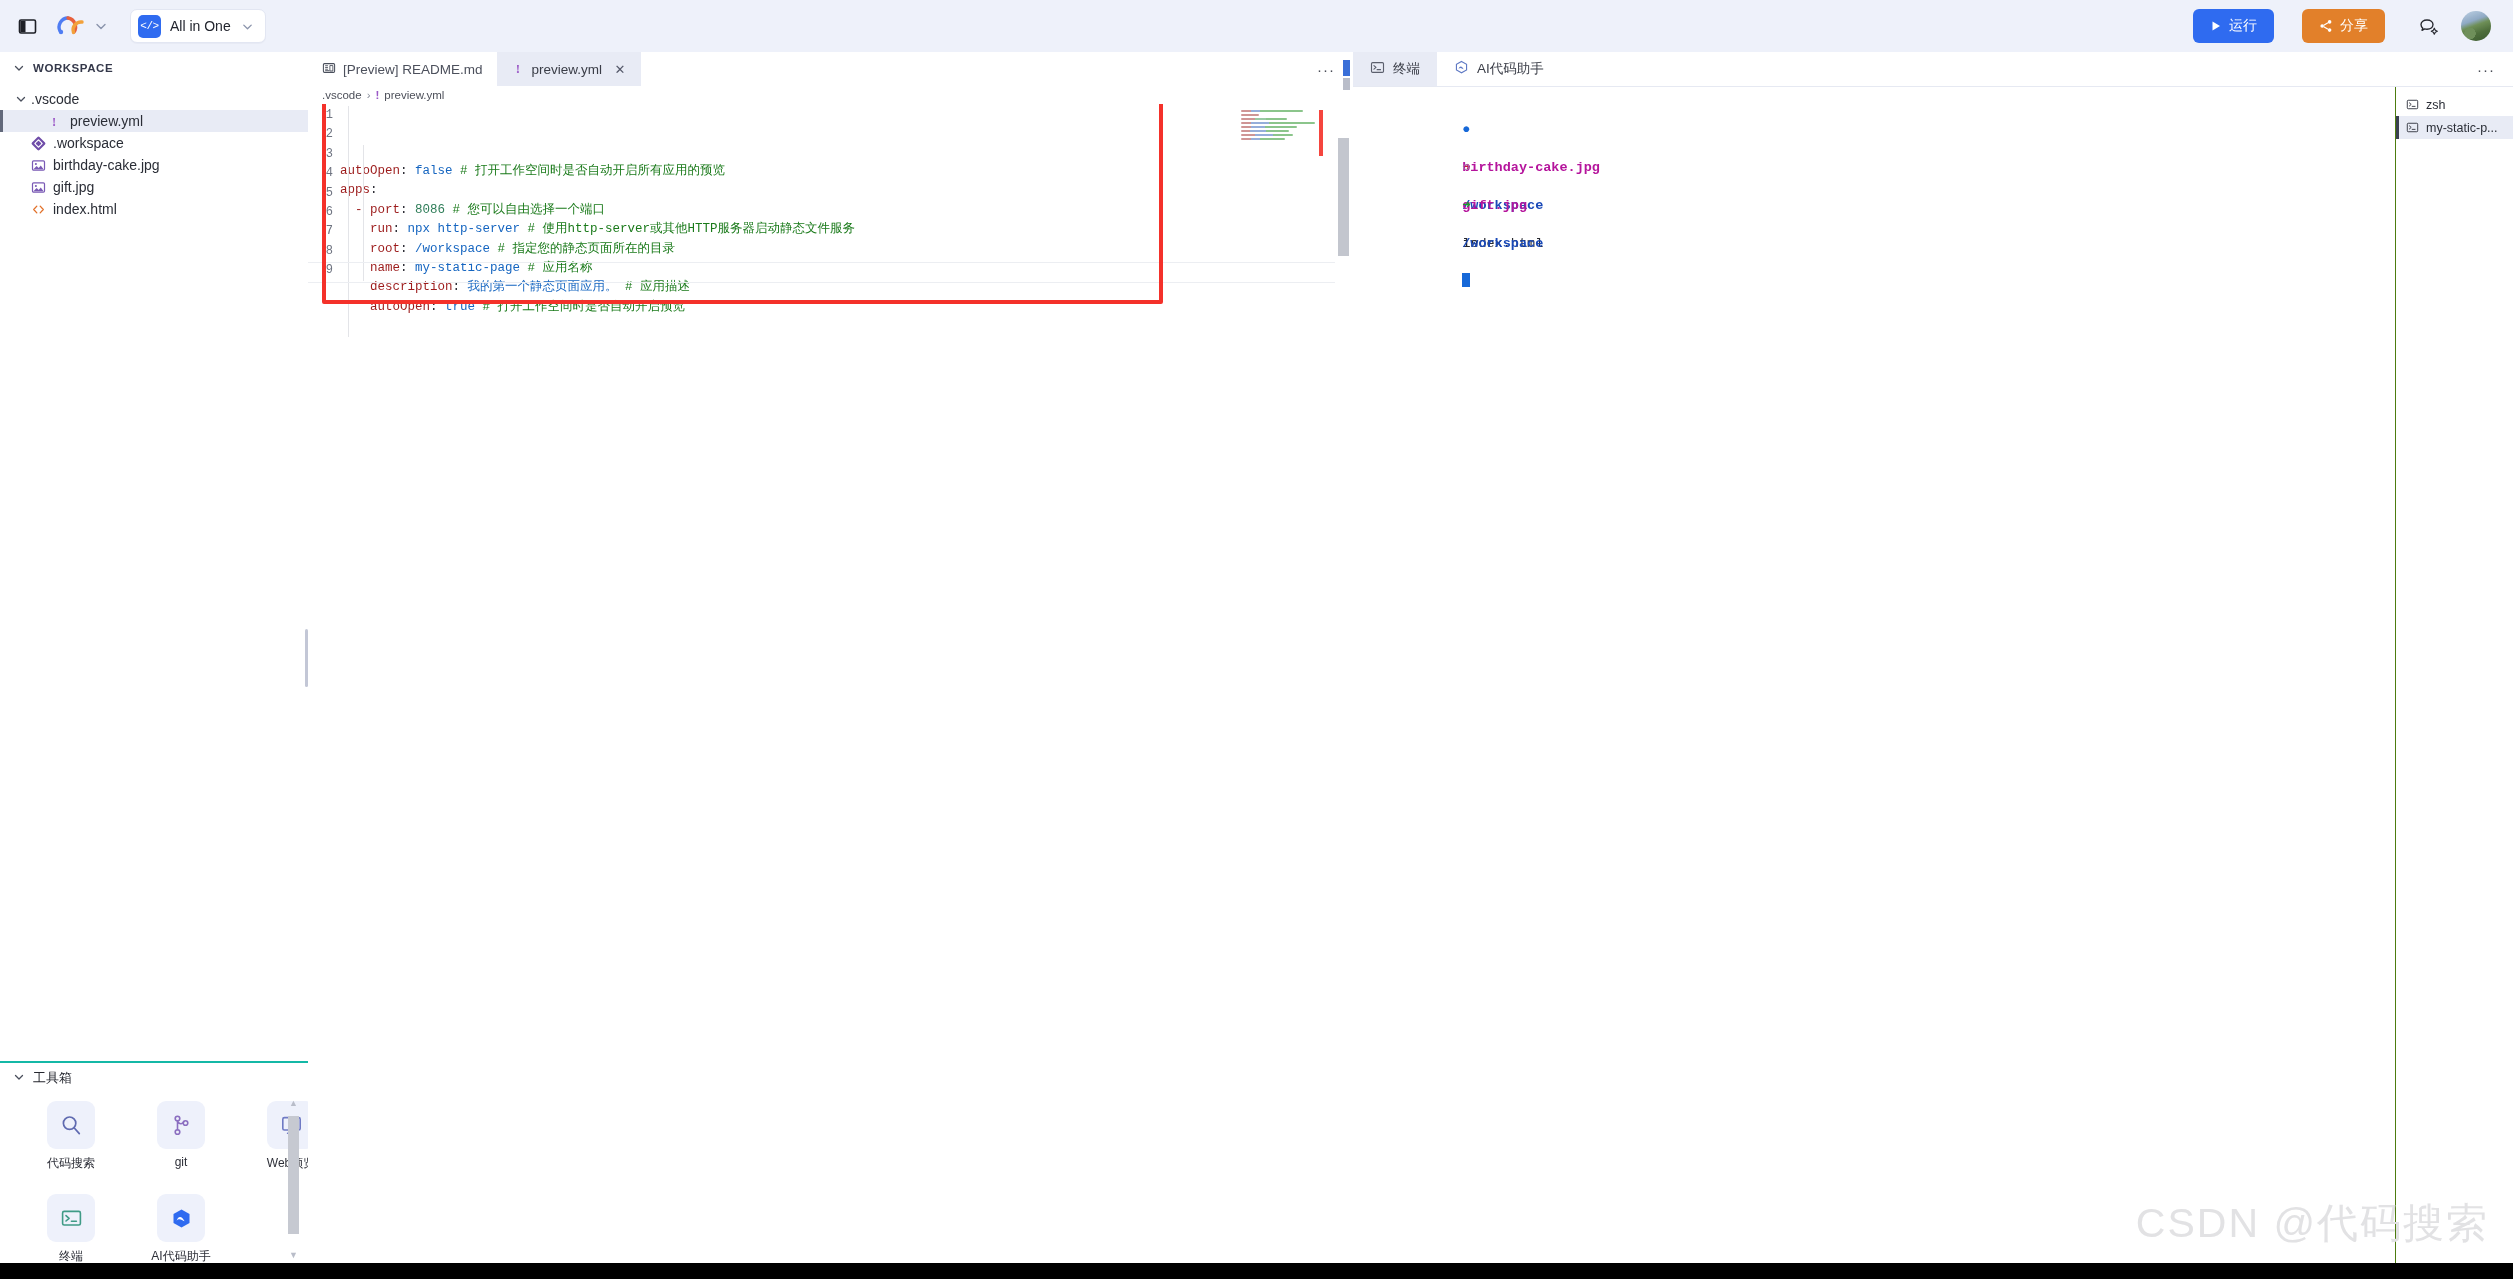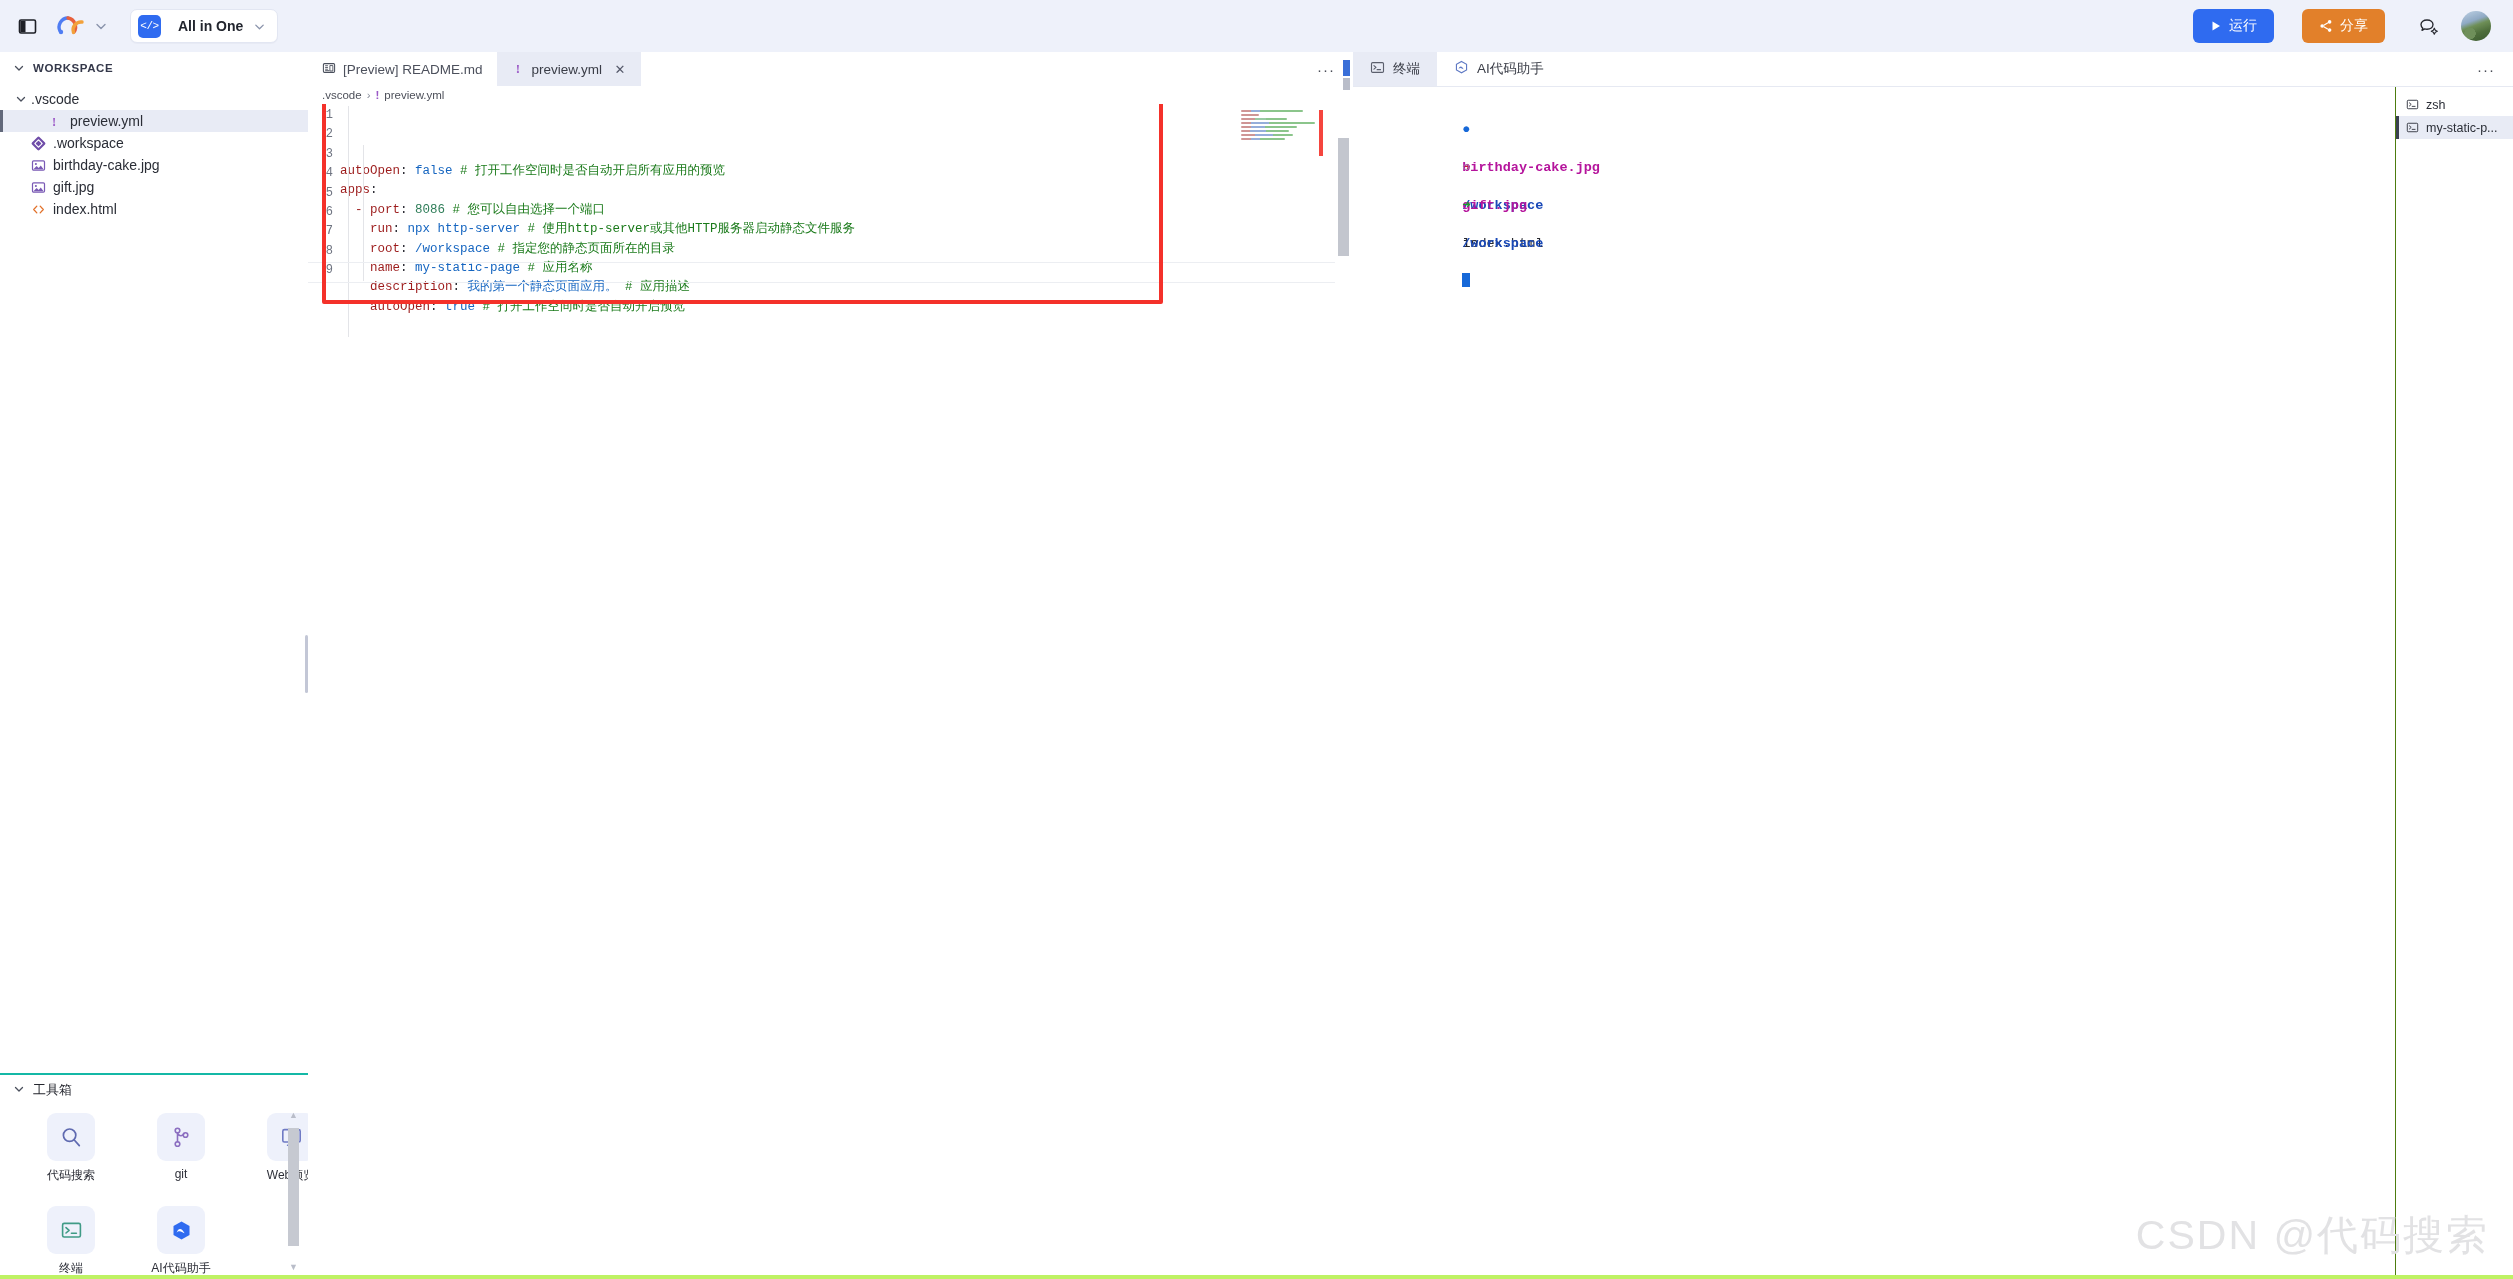--- a/index.html
+++ b/index.html
@@ -37,21 +37,21 @@
     display:flex; align-items:center;
     padding:0 11px 0 7px;
     cursor:pointer;
     box-shadow:0 1px 1px rgba(20,30,70,.03);
   }
   .pill-badge {
     width:23px;height:23px;border-radius:5px;background:#2f6bf0;
     color:#fff;display:flex;align-items:center;justify-content:center;
     font-size:11px;font-family:"Liberation Mono",monospace;letter-spacing:-.5px;
   }
-  .pill-label { margin-left:17px; font-size:14px; color:#22252e;font-weight:bold; }
+  .pill-label { margin-left:9px; font-size:14px; color:#22252e; }
   .pill-chev { margin-left:10px; width:13px;height:13px;color:#8a93ab; }
 
   .topbar-center { flex:1; }
   .btn {
     height:34px; border-radius:6px; border:none; cursor:pointer;
     display:flex; align-items:center; gap:7px;
     padding:0 17px; font-size:14px; color:#fff;
     font-family:"Liberation Sans",sans-serif;
   }
   .btn-run { background:#2f6bf0; }
@@ -62,21 +62,21 @@
   .icon-btn { width:26px;height:26px;display:flex;align-items:center;justify-content:center;cursor:pointer;color:#2b2b33; }
   .avatar {
     width:30px;height:30px;border-radius:50%;
     background:
       radial-gradient(circle at 30% 75%, #6f8f5a 0 18%, transparent 19%),
       linear-gradient(160deg,#bfd3e6 0%,#8fa9c4 34%,#6e8f57 48%,#4e6e3c 70%,#3b5a30 100%);
     cursor:pointer; flex:0 0 30px;
   }
 
   
-  .workbench { flex:1; display:flex; min-height:0; padding:0 0 4px 0; background:#bef264; }
+  .workbench { flex:1; display:flex; min-height:0; padding:0 0 16px 0; background:#000000; }
 
   
   .sidebar {
     width:308px; flex:0 0 308px;
     background:#ffffff;
     display:flex; flex-direction:column;
     min-height:0;
     position:relative;
   }
   .section-head {

